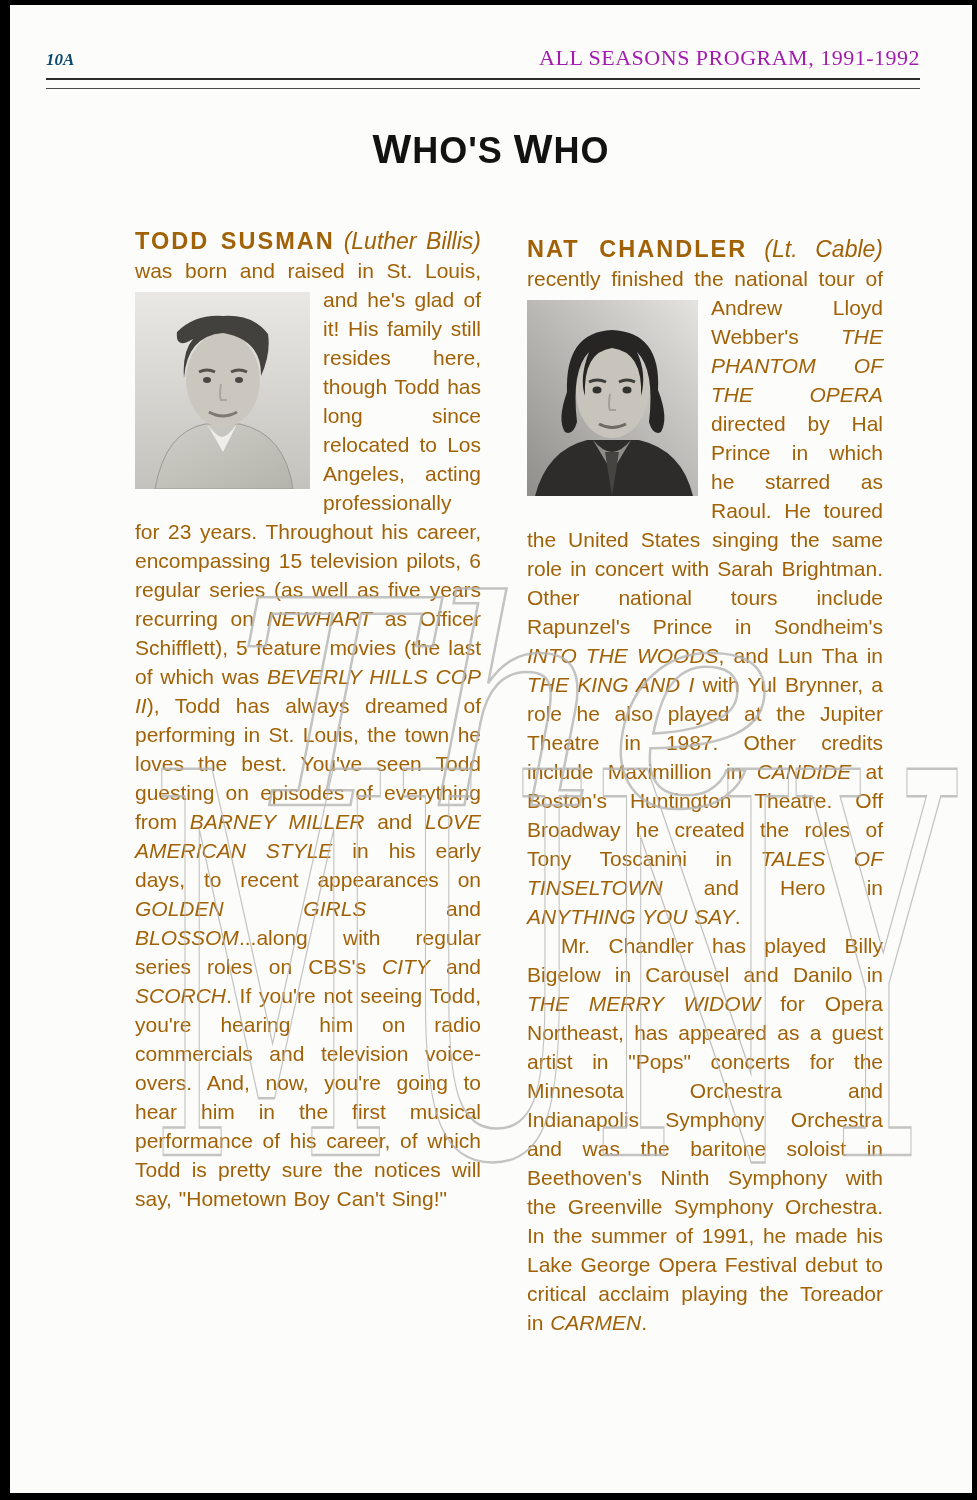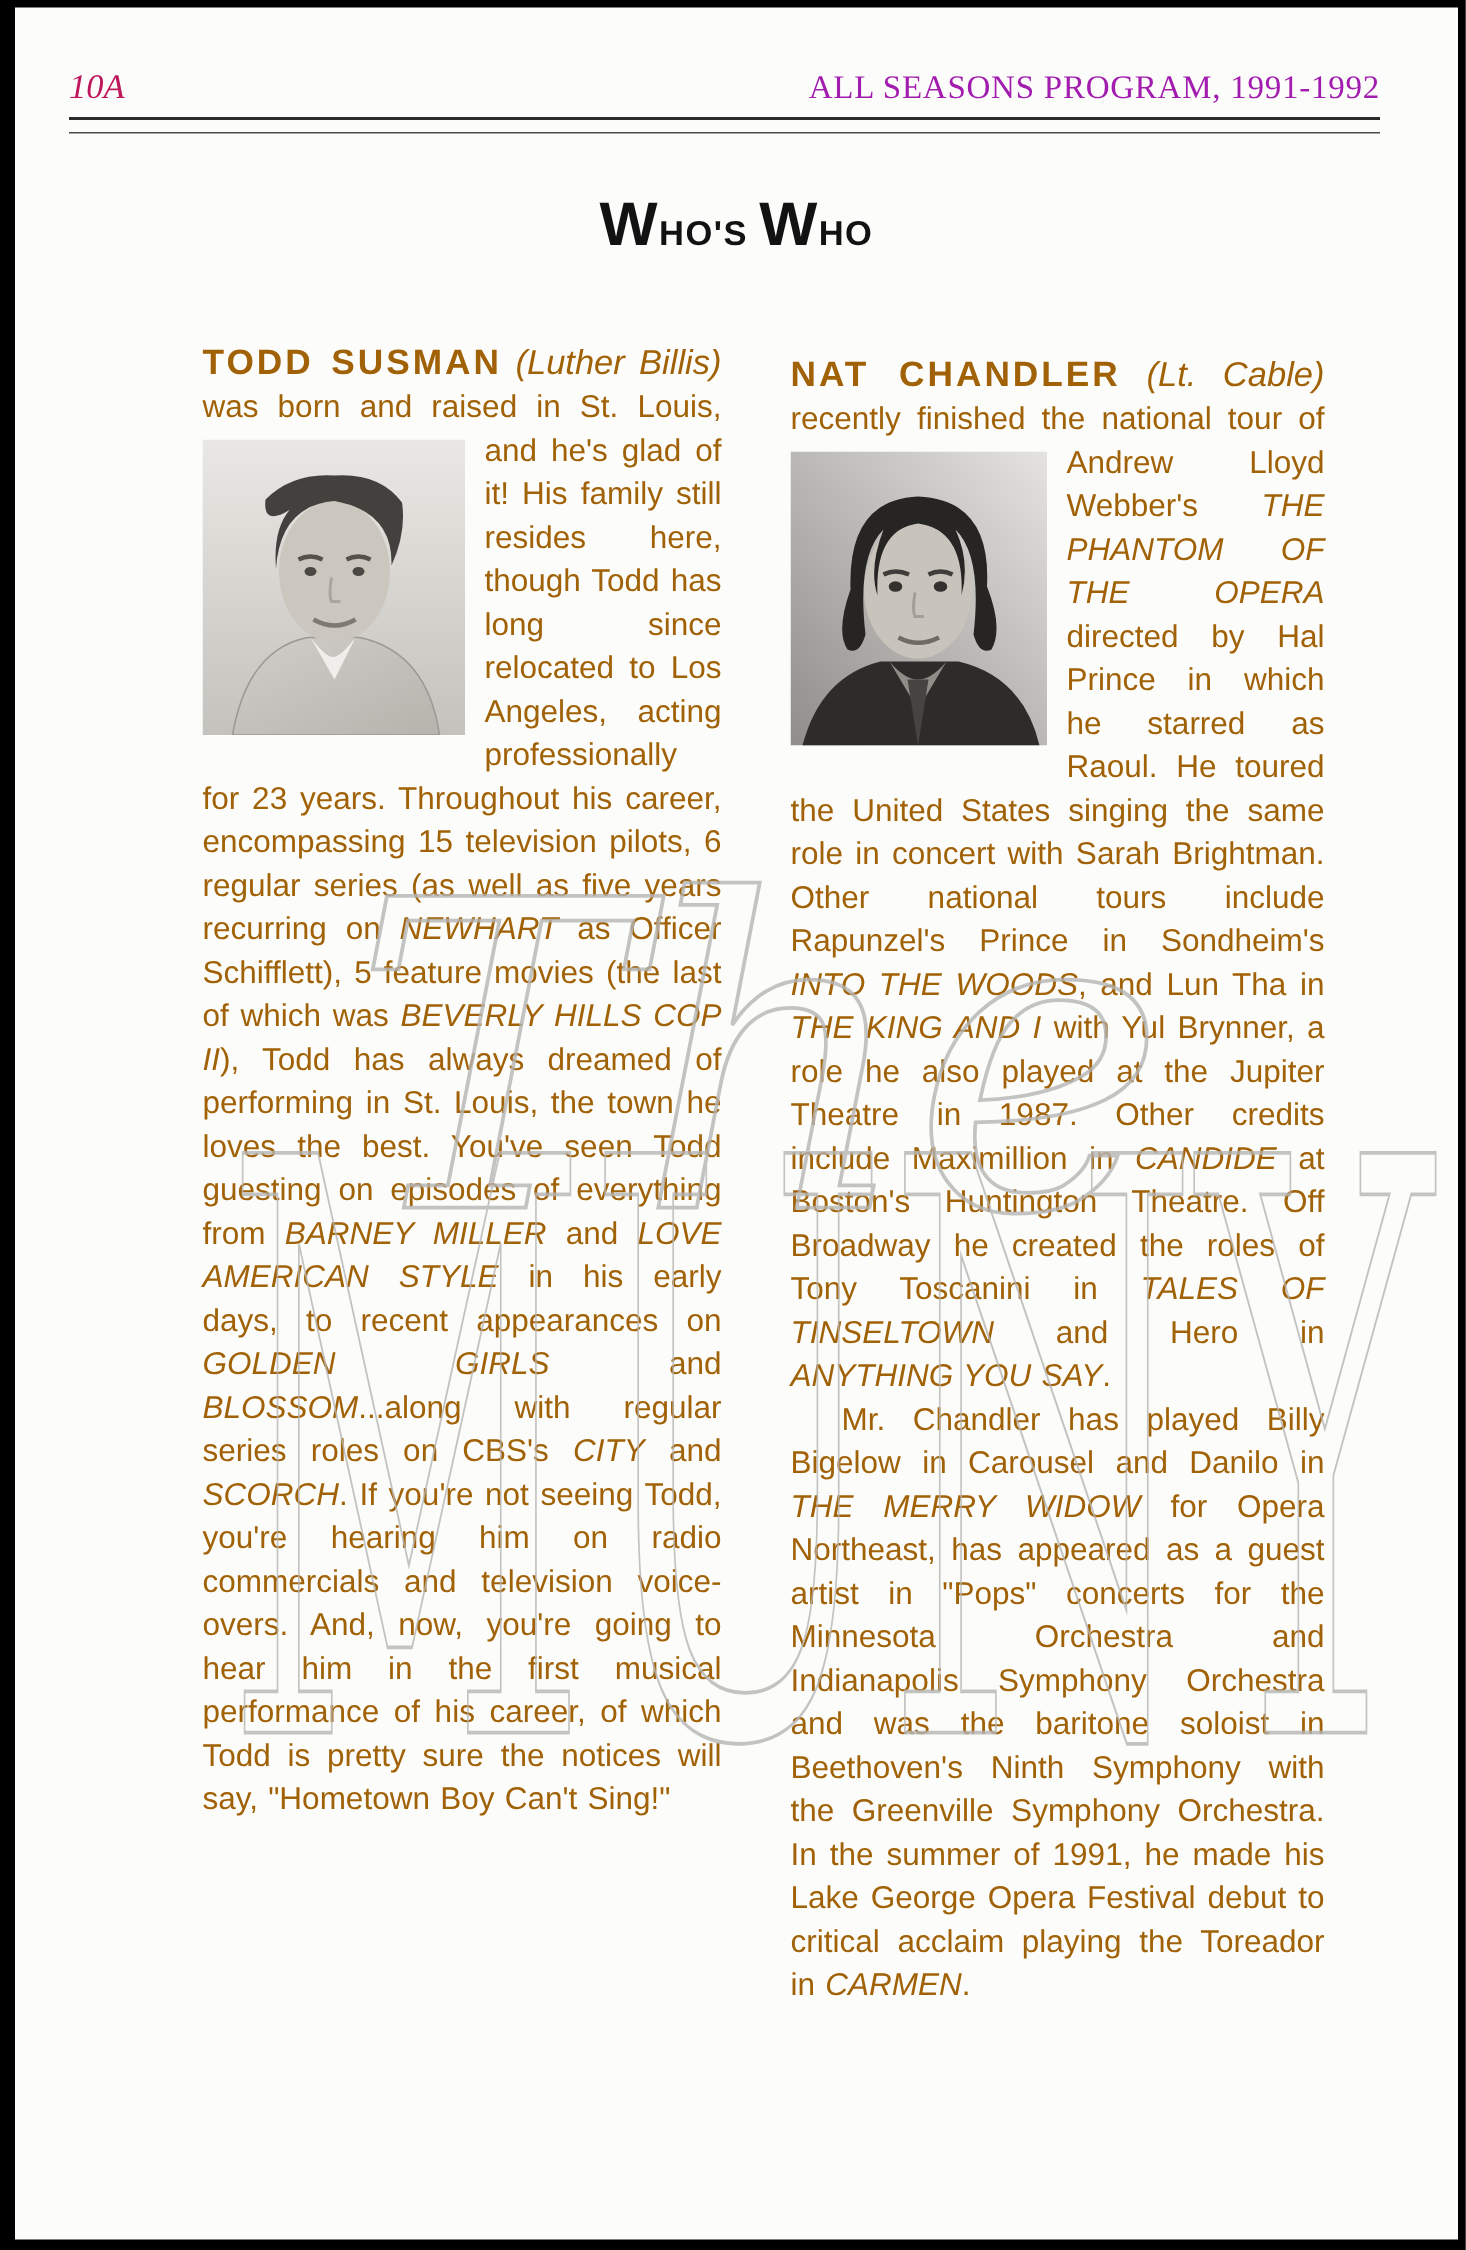--- a/index.html
+++ b/index.html
@@ -2,31 +2,31 @@
 <html><head>
 <meta charset="utf-8">
 <style>
   html,body{margin:0;padding:0;background:#222;}
   .frame{position:relative;width:977px;height:1500px;background:#000;overflow:hidden;}
   .page{position:absolute;left:10px;top:5px;width:962px;height:1488px;background:#fcfcfa;overflow:hidden;
         font-family:"Liberation Sans", sans-serif;color:#161616;}
 
   
   .hdr{position:absolute;left:36px;top:40px;width:874px;display:flex;justify-content:space-between;align-items:baseline;}
-  .pageno{font-family:"Liberation Serif", serif;font-style:italic;font-weight:normal;font-size:23px;color:#be185d;}
+  .pageno{font-family:"Liberation Serif", serif;font-style:italic;font-weight:bold;font-size:17px;color:#0c4a6e;}
   .prog{font-family:"Liberation Serif", serif;font-size:22px;letter-spacing:0.5px;color:#a21caf;}
   .rule{position:absolute;left:36px;width:874px;background:#2b2b2b;}
   .rule-1{top:73px;height:2px;}
   .rule-2{top:83px;height:1px;background:#4a4a4a;}
 
   
   .title{position:absolute;left:0;top:120px;width:962px;margin:0;text-align:center;
          font-weight:bold;color:#121212;letter-spacing:1px;line-height:48px;}
   .t-big{font-size:41px;}
-  .t-small{font-size:23px;}
+  .t-small{font-size:36px;}
 
   
   .col{position:absolute;text-align:justify;font-size:21px;line-height:29px;word-spacing:1px;color:#a16207;}
   .col p{margin:0;}
   .col-left{left:125px;top:222px;width:346px;}
   .col-right{left:501px;top:230px;width:356px;margin-left:16px;}
   .bio-name{font-weight:bold;font-size:23.5px;letter-spacing:2px;}
   .bio-role{font-style:italic;font-size:23px;}
   .para2{text-indent:34px;margin-top:0;}
 

